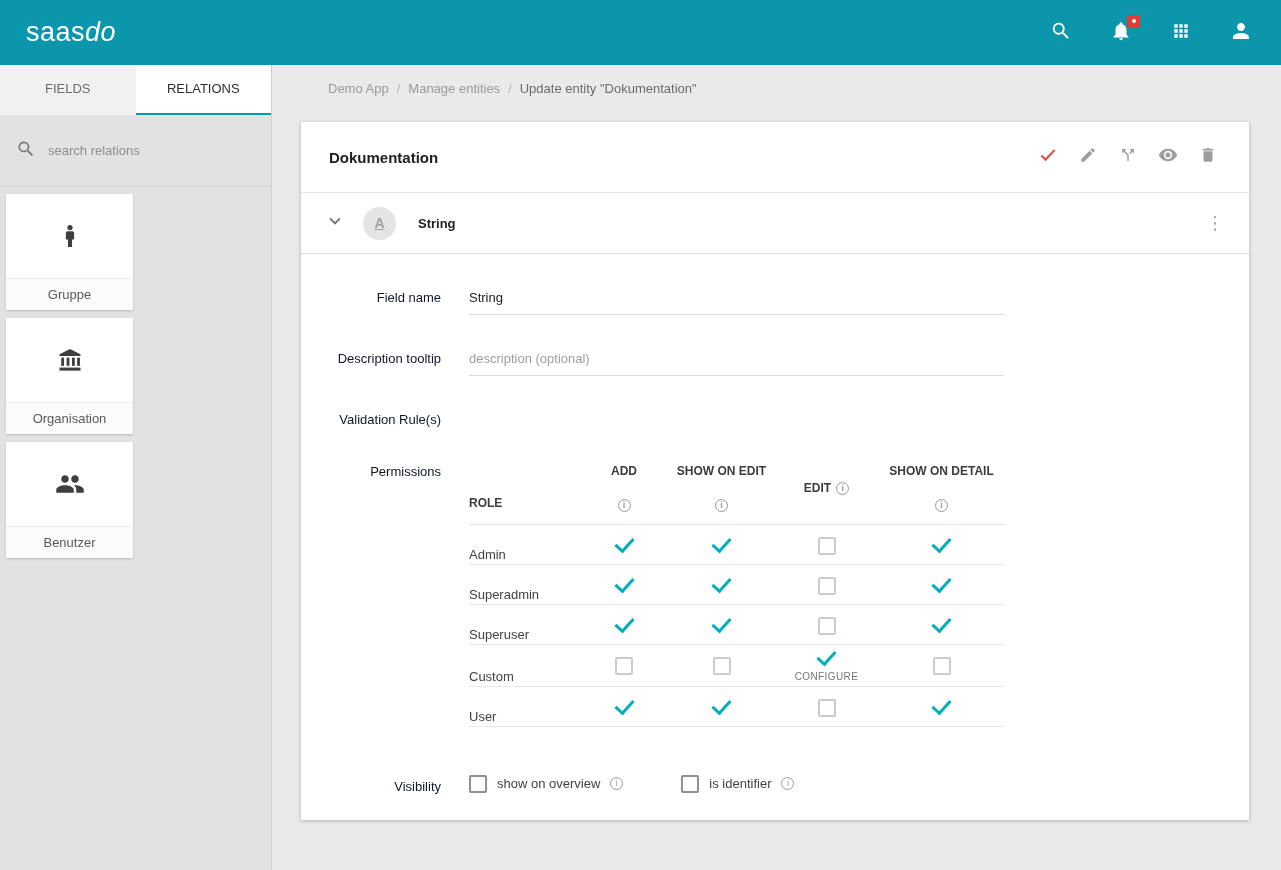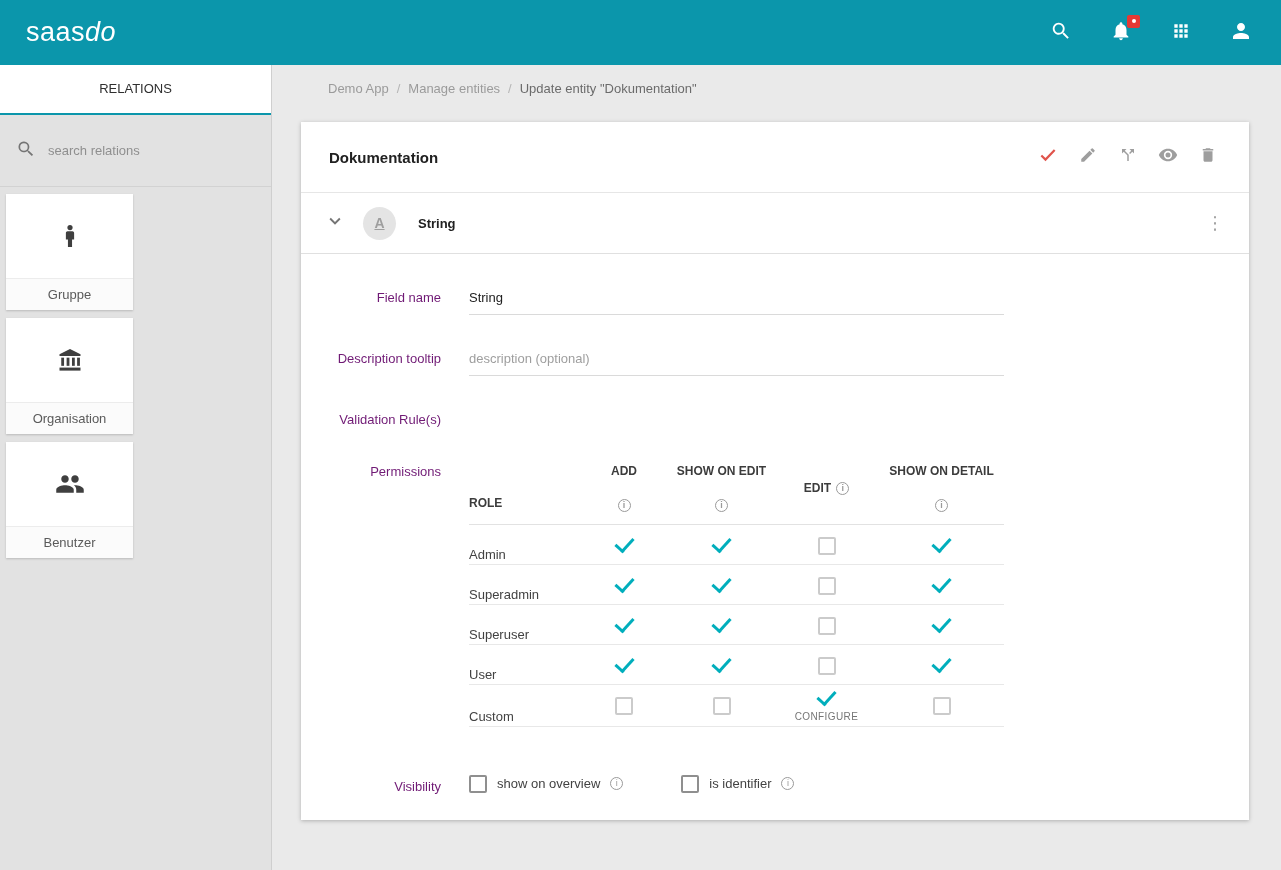--- a/index.html
+++ b/index.html
@@ -47,21 +47,21 @@
   .chevron { width:28px; height:28px; display:flex; align-items:center; justify-content:center; cursor:pointer; }
   .avatar { width:33px; height:33px; border-radius:50%; background:#e4e4e4; display:flex; align-items:center; justify-content:center; margin-left:14px; }
   .avatar span { color:#9e9e9e; font-size:14px; font-weight:bold; text-decoration:underline; }
   .field-name { margin-left:22px; font-size:13px; font-weight:bold; color:#212121; }
   .dots-btn { margin-left:auto; width:28px; height:28px; display:flex; align-items:center; justify-content:center; cursor:pointer; }
   .dots-btn::before { content:"\22EE"; color:#9e9e9e; font-size:18px; }
 
   
   .field-form { padding:30px 0 26px 20px; }
   .form-row { display:flex; margin-bottom:30px; }
-  .form-label { width:120px; flex-shrink:0; text-align:right; font-size:13px; color:#701a75; padding-top:6px; }
+  .form-label { width:120px; flex-shrink:0; text-align:right; font-size:13px; color:#0f172a; padding-top:6px; }
   .form-value { margin-left:28px; width:535px; }
   .text-input { width:100%; border:none; border-bottom:1px solid #dadada; outline:none; font-size:13px; color:#212121; padding:6px 0 9px 0; background:transparent; font-family:"Liberation Sans",sans-serif; }
   .text-input::placeholder { color:#9e9e9e; }
   .validation-row { margin-bottom:26px; }
   .validation-space { height:26px; }
 
   
   .perm-header { display:flex; align-items:center; padding:6px 0 12px 0; border-bottom:1px solid #e2e2e2; }
   .ph { font-size:12px; font-weight:bold; color:#3c3c3c; }
   .ph-stack { display:flex; flex-direction:column; align-items:center; gap:21px; }
@@ -114,20 +114,21 @@
     <div class="tb-btn">
       <span><svg viewBox="0 0 24 24" width="24" height="24" fill="#fff">
             <path d="M12 12c2.21 0 4-1.79 4-4s-1.79-4-4-4-4 1.79-4 4 1.79 4 4 4zm0 2c-2.67 0-8 1.34-8 4v2h16v-2c0-2.66-5.33-4-8-4z"></path>
           </svg></span>
     </div>
   </div>
 </header>
 
 <aside class="sidebar">
   <div class="tabs">
+    <div class="tab">FIELDS</div>
     <div class="tab active">RELATIONS</div>
   </div>
   <div class="sidebar-search">
     <span><svg viewBox="0 0 24 24" width="20" height="20">
           <path d="M15.5 14h-.79l-.28-.27a6.5 6.5 0 1 0-.7.7l.27.28v.79l5 4.99L20.49 19l-4.99-5zm-6 0A4.5 4.5 0 1 1 14 9.5 4.5 4.5 0 0 1 9.5 14z" fill="#757575"></path>
         </svg></span>
     <input type="text" placeholder="search relations" style="">
   </div>
   <div class="relation-grid">
     <div class="relation-card">
@@ -309,49 +310,49 @@
               </div>
             <div class="pc pc-col col-4">
                 <span class="perm-mark" data-state="box"></span>
               </div>
             <div class="pc col-5">
                 <span class="perm-mark" data-state="check"></span>
               </div>
           </div>
 
           <div class="perm-row">
+            <div class="pc pc-role col-role">Custom</div>
+            <div class="pc col-2">
+                <span class="perm-mark" data-state="box"></span>
+              </div>
+            <div class="pc col-3">
+                <span class="perm-mark" data-state="box"></span>
+              </div>
+            <div class="pc pc-col col-4">
+                <span class="perm-mark" data-state="check"></span>
+                <span class="configure">CONFIGURE</span>
+              </div>
+            <div class="pc col-5">
+                <span class="perm-mark" data-state="box"></span>
+              </div>
+          </div>
+
+          <div class="perm-row">
             <div class="pc pc-role col-role">User</div>
             <div class="pc col-2">
                 <span class="perm-mark" data-state="check"></span>
               </div>
             <div class="pc col-3">
                 <span class="perm-mark" data-state="check"></span>
               </div>
             <div class="pc pc-col col-4">
                 <span class="perm-mark" data-state="box"></span>
               </div>
             <div class="pc col-5">
                 <span class="perm-mark" data-state="check"></span>
-              </div>
-          </div>
-
-          <div class="perm-row">
-            <div class="pc pc-role col-role">Custom</div>
-            <div class="pc col-2">
-                <span class="perm-mark" data-state="box"></span>
-              </div>
-            <div class="pc col-3">
-                <span class="perm-mark" data-state="box"></span>
-              </div>
-            <div class="pc pc-col col-4">
-                <span class="perm-mark" data-state="check"></span>
-                <span class="configure">CONFIGURE</span>
-              </div>
-            <div class="pc col-5">
-                <span class="perm-mark" data-state="box"></span>
               </div>
           </div>
 
         </div>
       </div>
 
       <div class="form-row visibility-row">
         <div class="form-label">Visibility</div>
         <div class="form-value vis-options">
           <label class="vis-option">

